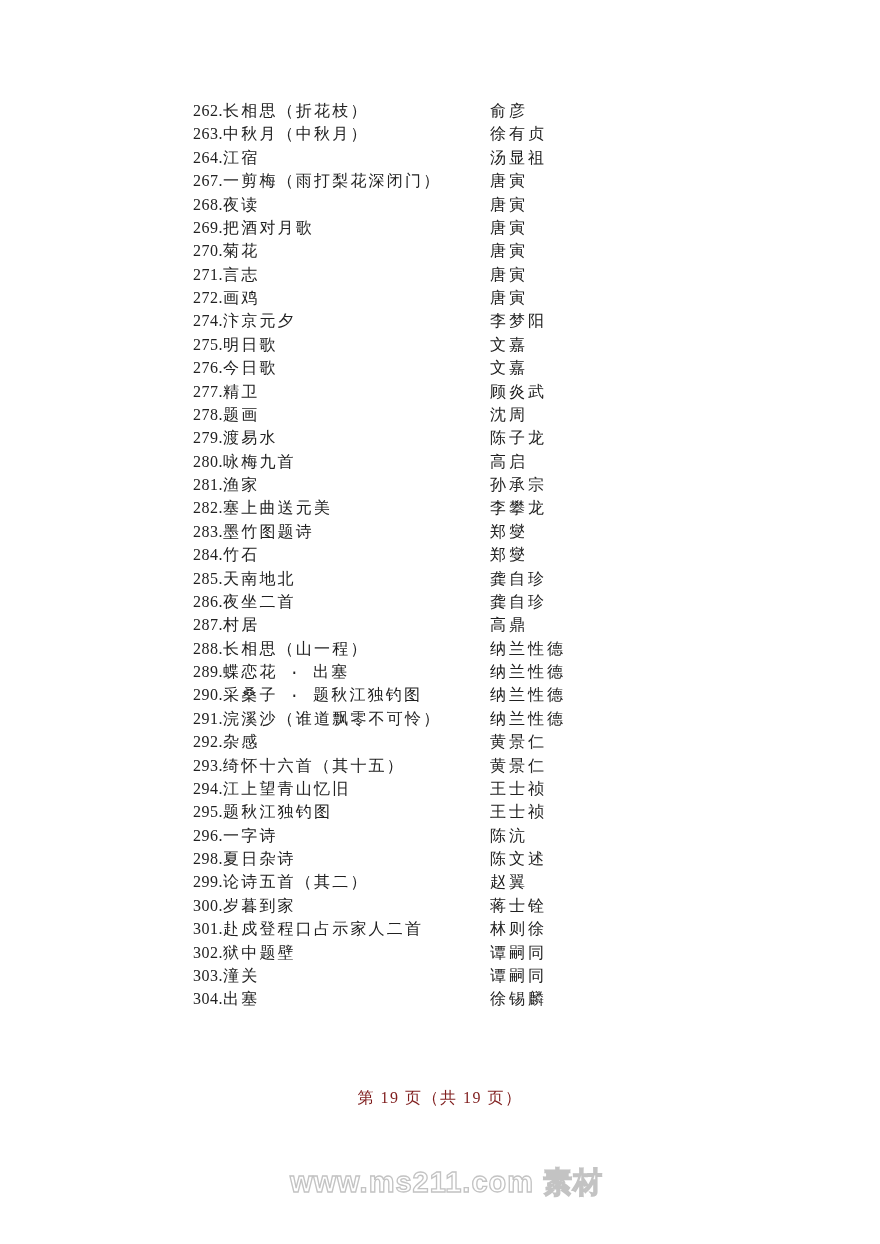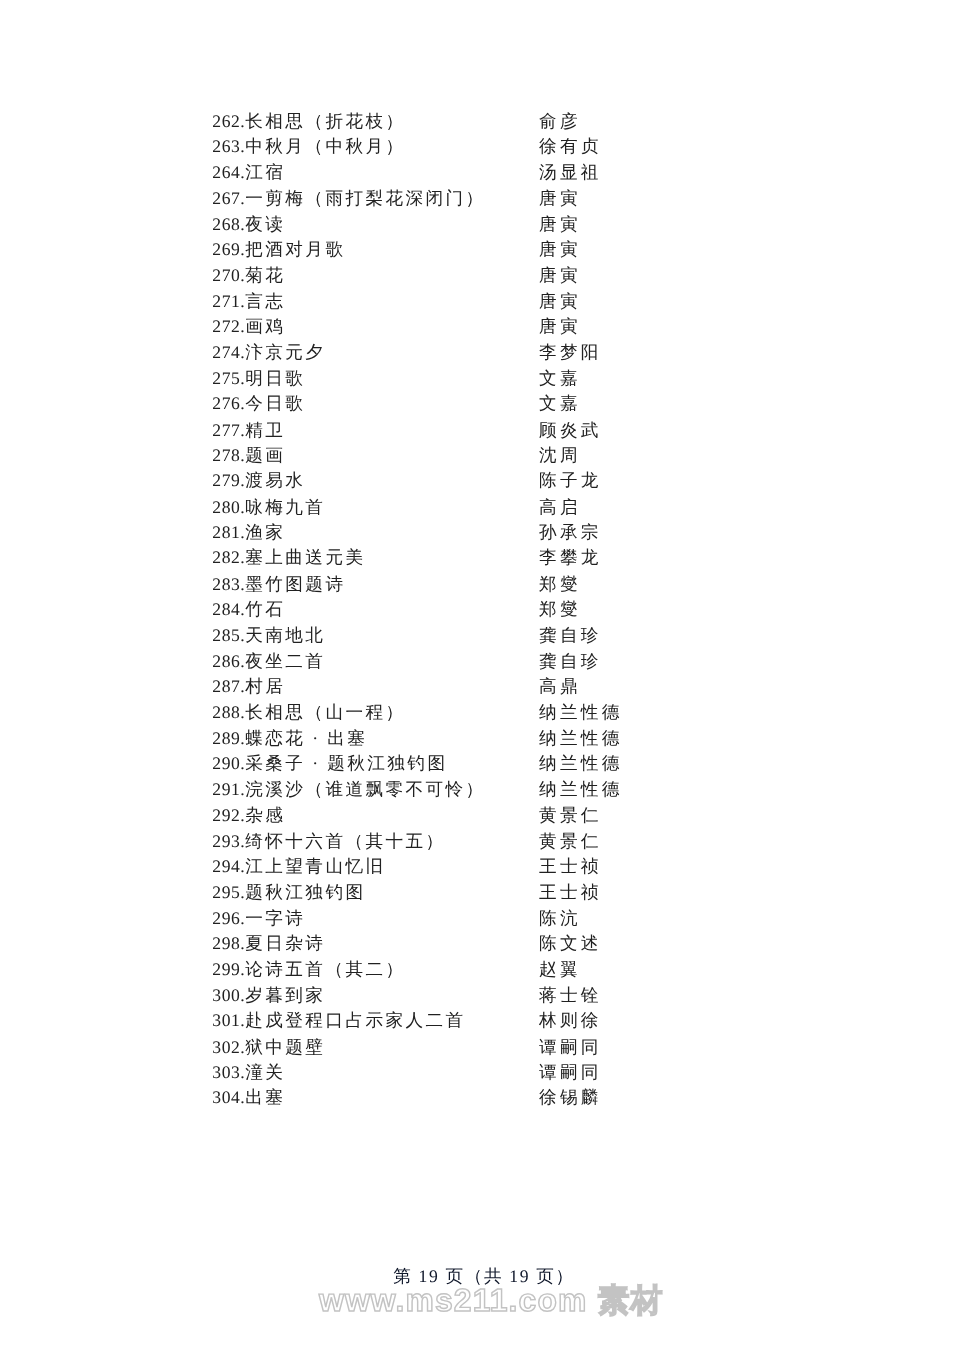--- a/index.html
+++ b/index.html
@@ -29,36 +29,37 @@
     font-size: 16px;
     white-space: nowrap;
   }
   .num {
     display: inline-block;
     min-width: 27px;
     letter-spacing: 0.5px;
   }
   .title {
     letter-spacing: 2.2px;
+    font-family: Liberation Mono, monospace;
   }
   .author {
     position: absolute;
     left: 297px;
     top: 0;
     letter-spacing: 3px;
   }
   .footer {
     position: absolute;
     left: 0;
-    top: 1150px;
+    top: 1088px;
     width: 880px;
     text-align: center;
     font-size: 16px;
     letter-spacing: 1.5px;
-    color: #0f172a;
+    color: #7f1d1d;
   }
   .watermark {
     position: absolute;
     left: 290px;
     top: 1163px;
     font-family: Liberation Sans, sans-serif;
     font-weight: bold;
     font-size: 29px;
     letter-spacing: 1px;
     color: #ffffff;

